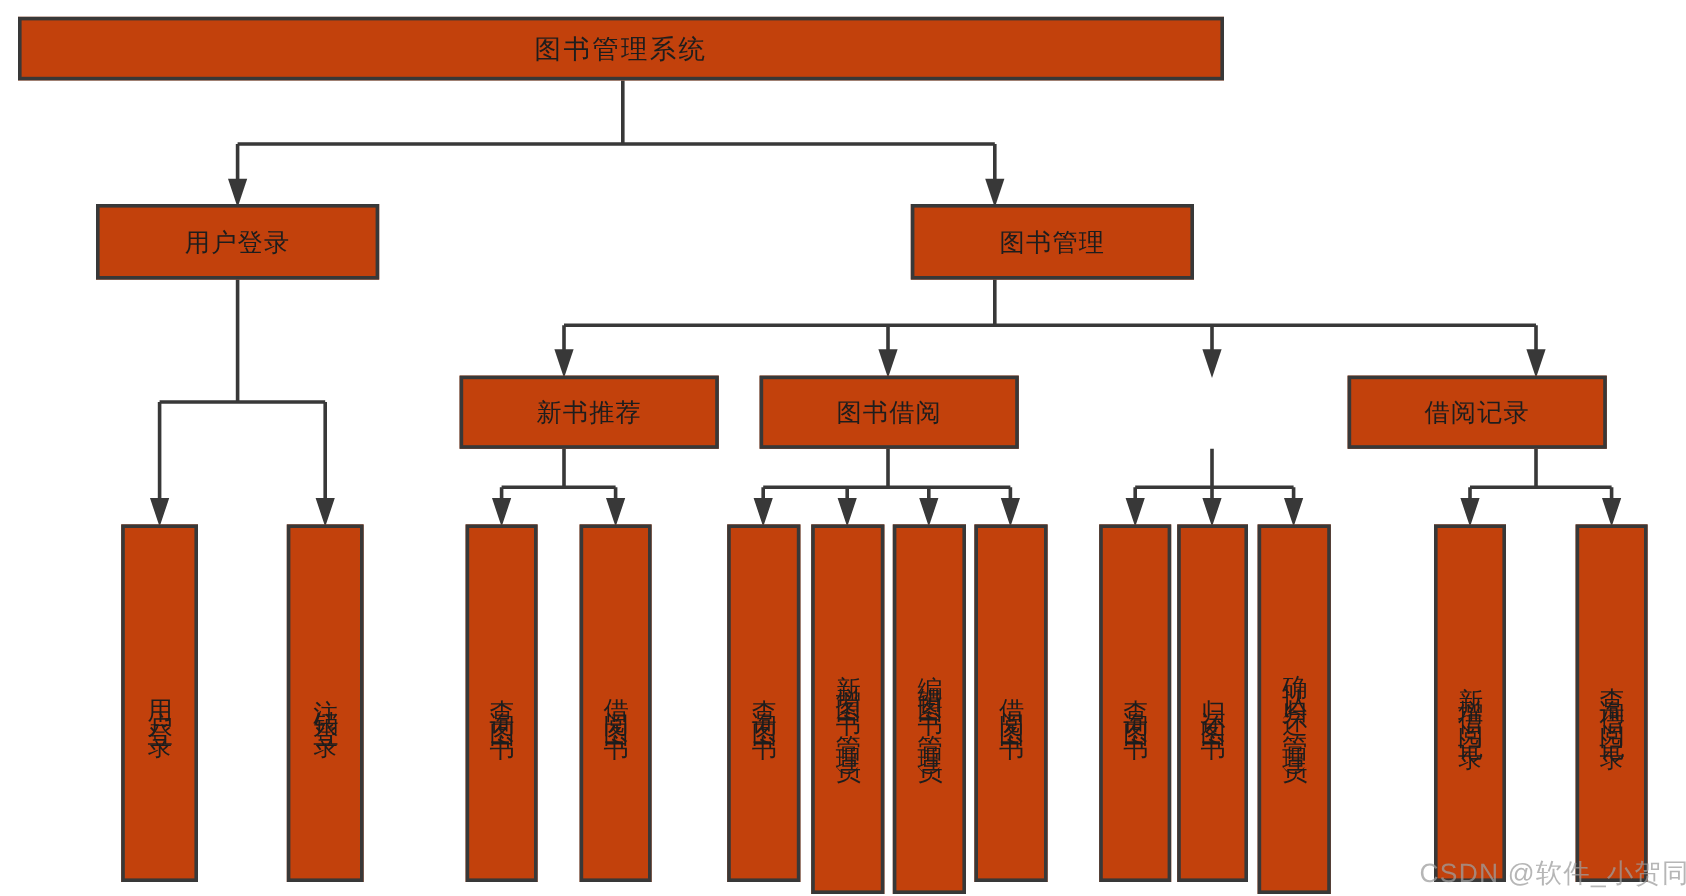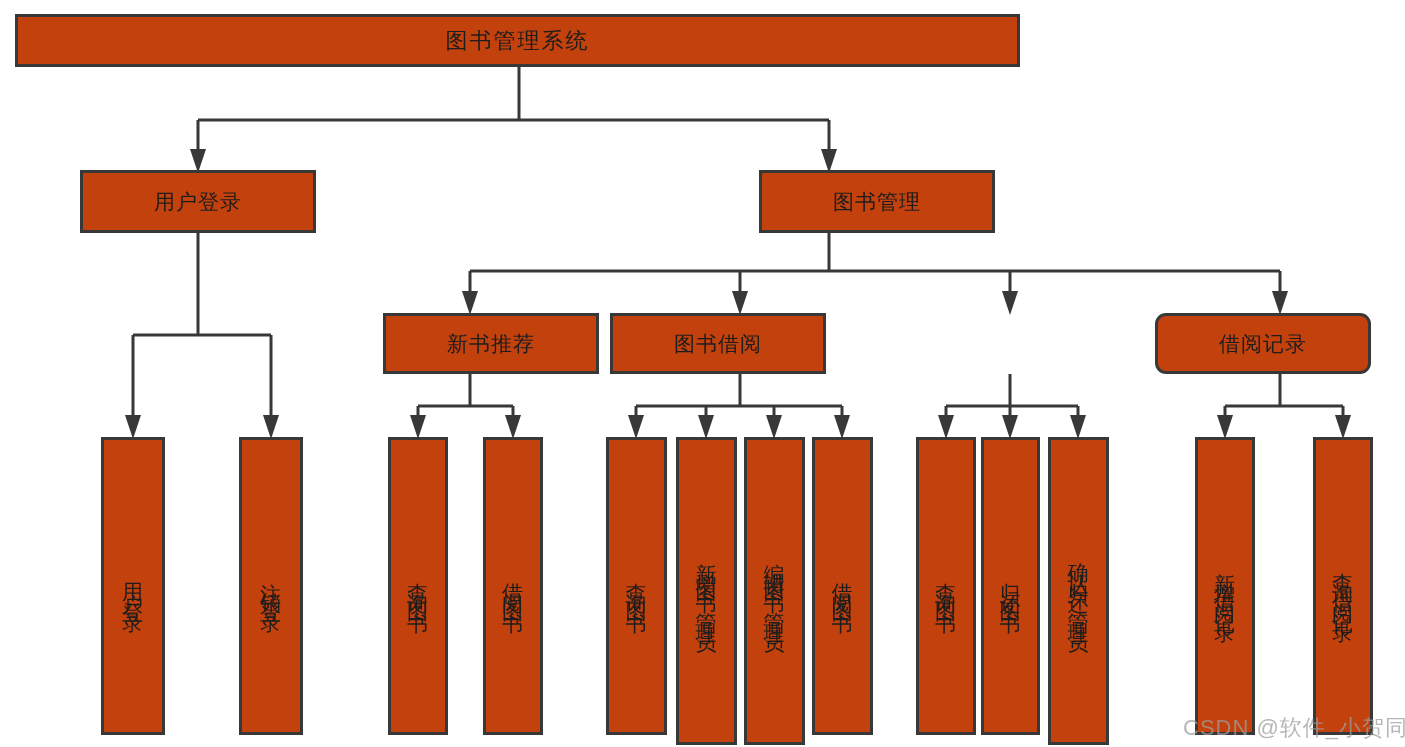--- a/index.html
+++ b/index.html
@@ -35,23 +35,23 @@
     letter-spacing: 10px;
     line-height: 1;
     white-space: nowrap;
   }
   
   .n-root   { left: 15px;   top: 14px;  width: 1005px; height: 53px; }
   .n-login  { left: 80px;   top: 170px; width: 236px;  height: 63px; }
   .n-mgmt   { left: 711px;  top: 170px; width: 236px;  height: 63px; margin-left: 48px; }
   .n-group  { top: 313px;   width: 216px; height: 61px; }
   .g0 { left: 363px; margin-left: 20px; }
-  .g1 { left: 610px; }
+  .g1 { left: 633px; }
   .g2 { left: 903px; }
-  .g3 { left: 1155px; border-radius: 11px; }
+  .g3 { left: 1123px; }
   .leaf { top: 437px; height: 298px; }
   .leaf.tall { height: 308px; }
   .l-user-login { left: 101px;  width: 64px; }
   .l-logout     { left: 239px;  width: 64px; }
   .l-nb-query   { left: 388px;  width: 60px; }
   .l-nb-borrow  { left: 483px;  width: 60px; }
   .l-bb-query   { left: 606px;  width: 61px; }
   .l-bb-add     { left: 676px;  width: 61px; }
   .l-bb-edit    { left: 744px;  width: 61px; }
   .l-bb-borrow  { left: 812px;  width: 61px; }

